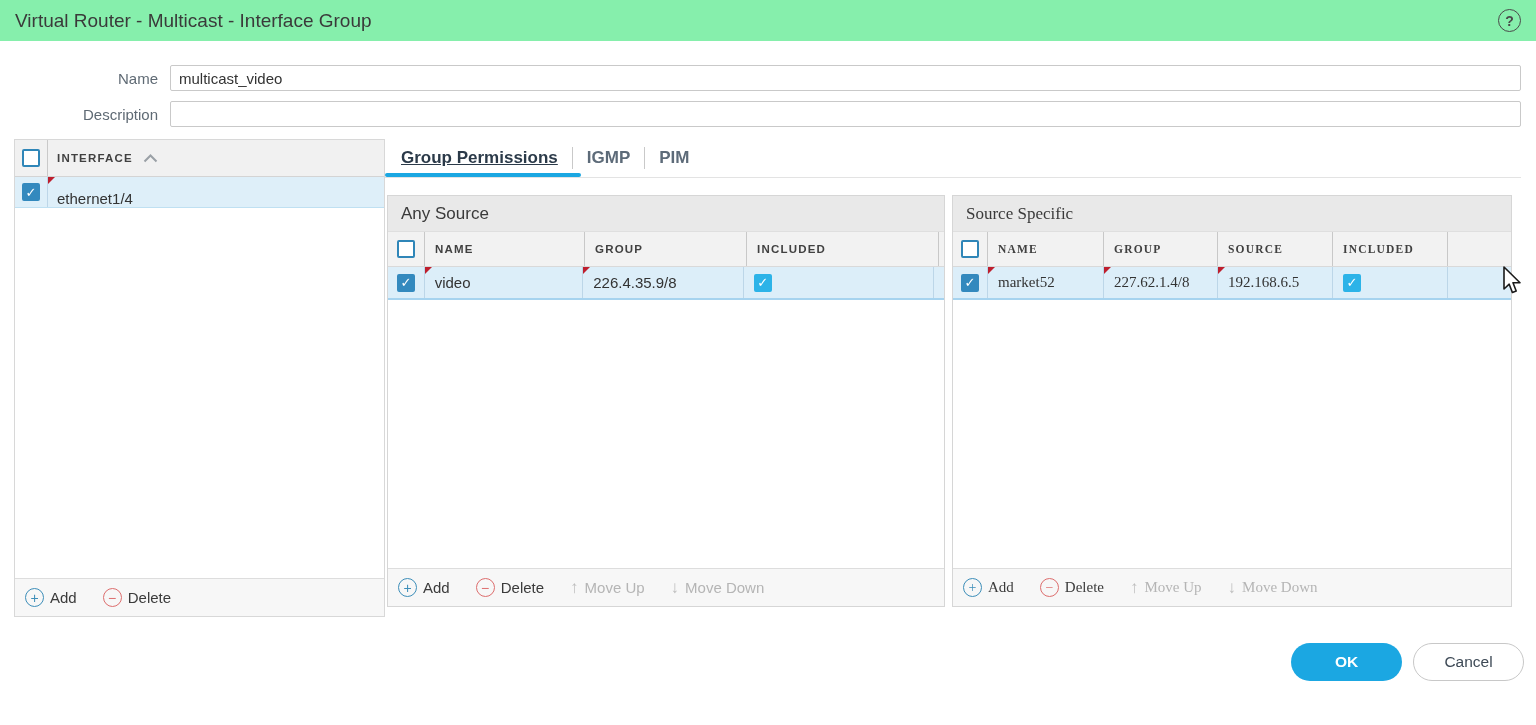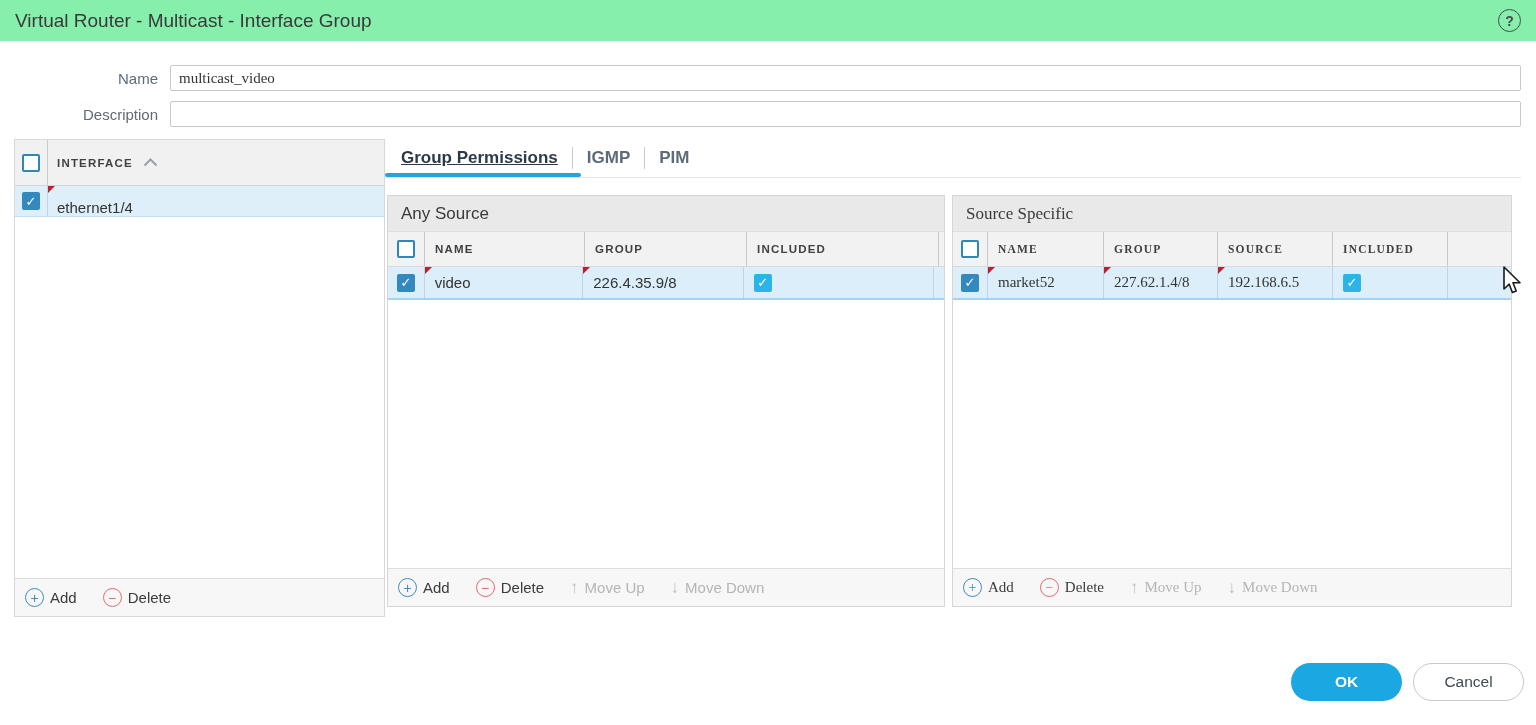--- a/index.html
+++ b/index.html
@@ -15,37 +15,37 @@
                  display:flex; align-items:center; justify-content:center;
                  font-size:14px; font-weight:bold; color:#4A4A4A; cursor:pointer; }
 
   
   .form-label { position:absolute; left:0; width:158px; text-align:right;
                 font-size:15px; color:#5F6A74; }
   .form-input { position:absolute; left:170px; width:1351px; height:26px;
                 border:1px solid #C9C9C9; border-radius:2px; padding:0 8px;
                 font-size:15px; color:#333; font-family:"Liberation Sans", sans-serif;
                 outline:none; background:#fff; }
-  #name-label { top:70px; }   #name-input { top:65px;font-family:Liberation Serif, serif; }
+  #name-label { top:70px; }   #name-input { top:65px; }
   #desc-label { top:106px; }  #desc-input { top:101px; }
 
   
   .checkbox { width:18px; height:18px; border:2px solid #2F86B8; border-radius:2px;
               background:#fff; display:flex; align-items:center; justify-content:center;
               font-size:13px; color:transparent; flex:none; cursor:pointer; }
   .checkbox.checked { background:#3389BE; border-color:#3389BE; color:#fff; }
   .checkbox.checked.light { background:#2CB3E8; border-color:#2CB3E8; }
   .edited-marker { position:absolute; top:0; left:0; width:0; height:0;
                    border-top:7px solid #BE1E2D; border-right:7px solid transparent; }
   .col-head-text { font-size:11.5px; font-weight:bold; letter-spacing:1.2px; color:#414141; }
 
   
   .left-panel { position:absolute; left:14px; top:139px; width:371px; height:478px;
                 border:1px solid #D8D8D8; background:#fff; }
-  .lp-header { height:46px; background:#F1F1F1; border-bottom:1px solid #D4D4D4;
+  .lp-header { height:37px; background:#F1F1F1; border-bottom:1px solid #D4D4D4;
                display:flex; align-items:stretch; }
   .lp-check-cell { width:33px; display:flex; align-items:center; justify-content:center;
                    border-right:1px solid #C9C9C9; }
   .lp-name-cell { display:flex; align-items:center; gap:10px; padding-left:9px; flex:1; cursor:pointer; }
   .lp-row { height:31px; background:#DEEFF9; border-bottom:1px solid #BFE0F2;
             display:flex; align-items:stretch; cursor:pointer; }
   .lp-row .cell-check { width:33px; display:flex; align-items:center; justify-content:center;
                         border-right:1px solid rgba(130,170,200,.35); }
   .lp-row .cell-text { position:relative; flex:1; display:flex; align-items:flex-end;
                        padding-left:9px; font-size:15px; color:#333; }
@@ -88,21 +88,21 @@
   .trow .cell { position:relative; display:flex; align-items:center; padding-left:10px;
                 font-size:15px; color:#333; border-right:1px solid rgba(130,170,200,.35); }
   .trow .ccheck { justify-content:center; padding:0; }
   .gutter { flex:1; border-right:none !important; }
   
   .any .w0{width:37px;} .any .w1{width:160px;} .any .w2{width:162px;} .any .w3{width:192px;}
   
   .ss .w0{width:35px;} .ss .w1{width:116px;} .ss .w2{width:114px;} .ss .w3{width:115px;} .ss .w4{width:115px;}
 
   
-  .btn { position:absolute; top:663px; width:111px; height:38px; border-radius:19px;
+  .btn { position:absolute; top:643px; width:111px; height:38px; border-radius:19px;
          display:flex; align-items:center; justify-content:center; font-size:15.5px; cursor:pointer; }
   .btn-ok { left:1291px; background:#1BA7E2; color:#fff; font-weight:600; }
   .btn-cancel { left:1413px; background:#fff; border:1px solid #C8C8C8; color:#3E4A56; }
 
   
   .cursor { position:absolute; left:1502px; top:266px; pointer-events:none; }
 </style>
 </head>
 <body>
 

